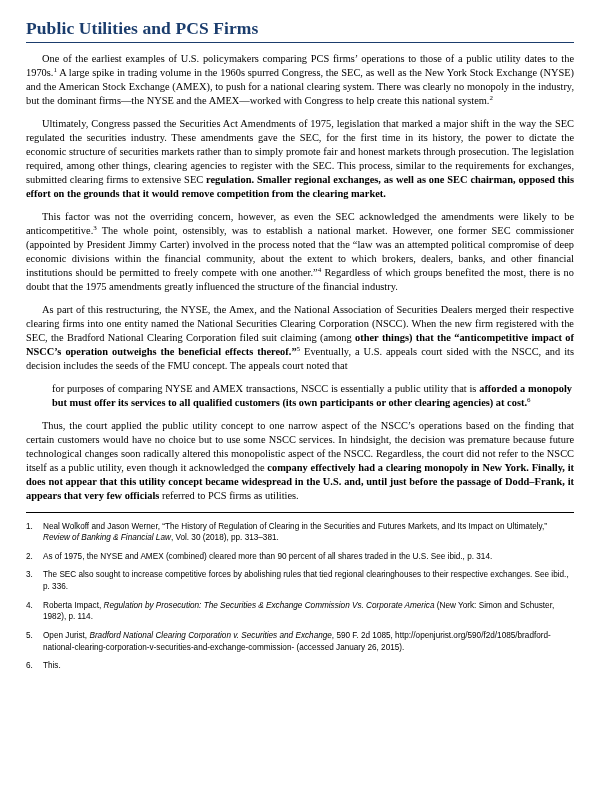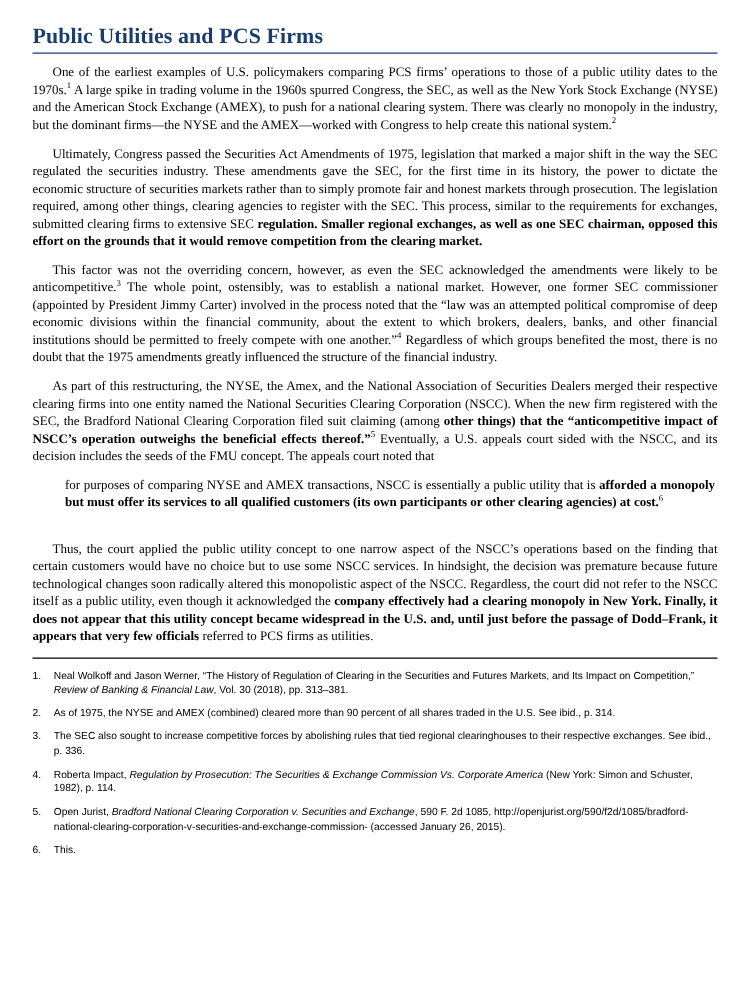--- a/index.html
+++ b/index.html
@@ -40,21 +40,21 @@
     line-height: 1.345;
     text-align: justify;
     margin: 0 0 9px 0;
     text-indent: 16px;
     hyphens: auto;
   }
   .blockquote {
     font-size: 10.4px;
     line-height: 1.345;
     text-align: justify;
-    margin: 0 0 23px 0;
+    margin: 0 0 9px 0;
     padding-left: 26px;
     padding-right: 2px;
   }
   sup {
     font-size: 7px;
     vertical-align: super;
     line-height: 0;
   }
   em { font-style: italic; text-align: center; }
   .bold { font-weight: bold; }
@@ -99,21 +99,21 @@
     <p class="body"><span>As part of this restructuring, the NYSE, the Amex, and the National Association of Securities Dealers merged their respective clearing firms into one entity named the National Securities Clearing Corporation (NSCC). When the new firm registered with the SEC, the Bradford National Clearing Corporation filed suit claiming (among </span><span class="bold">other things) that the “anticompetitive impact of NSCC’s operation outweighs the beneficial effects thereof.”</span><sup>5</sup><span> Eventually, a U.S. appeals court sided with the NSCC, and its decision includes the seeds of the FMU concept. The appeals court noted that</span></p>
     <div class="blockquote"><span>for purposes of comparing NYSE and AMEX transactions, NSCC is essentially a public utility that is </span><span class="bold">afforded a monopoly but must offer its services to all qualified customers (its own participants or other clearing agencies) at cost.</span><sup>6</sup></div>
     <p class="body"><span>Thus, the court applied the public utility concept to one narrow aspect of the NSCC’s operations based on the finding that certain customers would have no choice but to use some NSCC services. In hindsight, the decision was premature because future technological changes soon radically altered this monopolistic aspect of the NSCC. Regardless, the court did not refer to the NSCC itself as a public utility, even though it acknowledged the </span><span class="bold">company effectively had a clearing monopoly in New York. Finally, it does not appear that this utility concept became widespread in the U.S. and, until just before the passage of Dodd–Frank, it appears that very few officials</span><span> referred to PCS firms as utilities.</span></p>
   </div>
 
   <hr class="notes-rule">
 
   <div class="notes">
     <div class="note">
       <span class="note-num">1.</span>
-      <span class="note-text"><span>Neal Wolkoff and Jason Werner, “The History of Regulation of Clearing in the Securities and Futures Markets, and Its Impact on Competition,” </span><em>Review of Banking &amp; Financial Law</em><span>, Vol. 30 (2018), pp. 313–381.</span></span>
+      <span class="note-text"><span>Neal Wolkoff and Jason Werner, “The History of Regulation of Clearing in the Securities and Futures Markets, and Its Impact on Ultimately,” </span><em>Review of Banking &amp; Financial Law</em><span>, Vol. 30 (2018), pp. 313–381.</span></span>
     </div>
     <div class="note">
       <span class="note-num">2.</span>
       <span class="note-text"><span>As of 1975, the NYSE and AMEX (combined) cleared more than 90 percent of all shares traded in the U.S. See ibid., p. 314.</span></span>
     </div>
     <div class="note">
       <span class="note-num">3.</span>
       <span class="note-text"><span>The SEC also sought to increase competitive forces by abolishing rules that tied regional clearinghouses to their respective exchanges. See ibid., p. 336.</span></span>
     </div>
     <div class="note">

